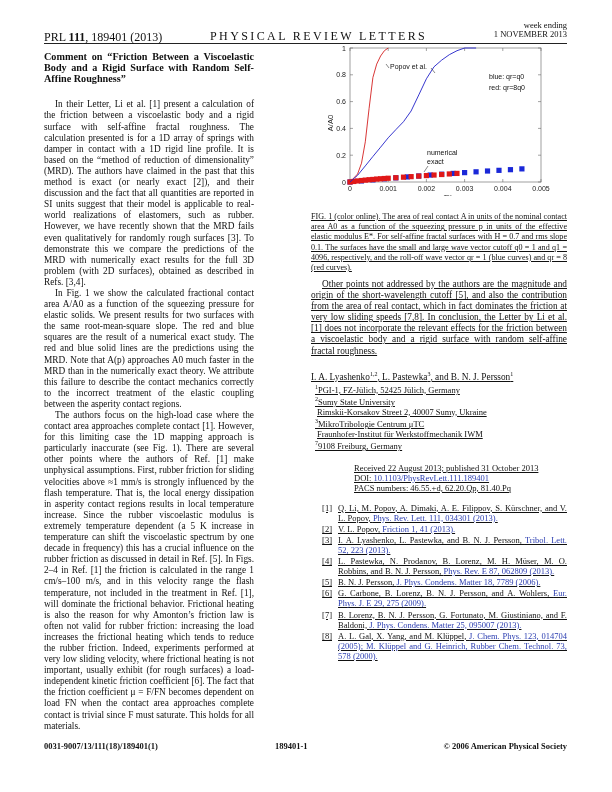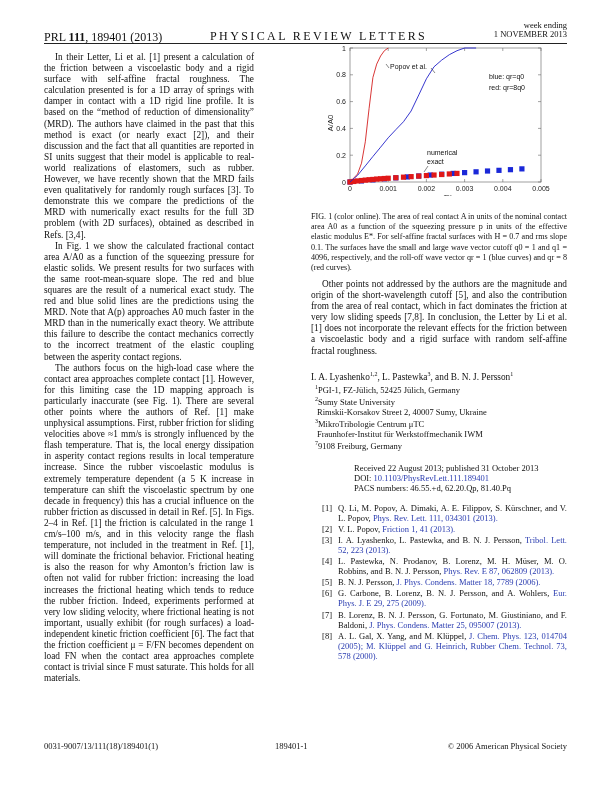--- a/index.html
+++ b/index.html
@@ -4,42 +4,43 @@
 <style>
   html,body{margin:0;padding:0;background:#fff;}
   body{width:612px;height:792px;position:relative;overflow:hidden;font-family:"Liberation Serif","DejaVu Serif",serif;color:#111;}
   .hdr{position:absolute;left:44px;top:26px;width:523px;height:17px;border-bottom:1.3px solid #222;}
   .hdr .l{position:absolute;left:0;top:4px;font-size:12px;}
   .hdr .c{position:absolute;left:166px;top:3px;font-size:12px;letter-spacing:2.4px;}
   .hdr .r{position:absolute;right:0;top:-5px;font-size:8.5px;text-align:right;line-height:9px;}
   .colL{position:absolute;left:44px;top:52px;width:210px;font-size:9.3px;line-height:11.1px;text-align:justify;}
   .colL .title{font-weight:bold;font-size:10.2px;line-height:10.8px;margin-bottom:15px;width:210px;}
   .para{text-indent:11px;margin:0;hyphens:auto;}
-  .colR{position:absolute;left:311px;width:256px;font-size:9.3px;line-height:11.1px;text-align:justify;}
+  .colR{position:absolute;left:311px;width:256px;font-size:9.3px;line-height:11.1px;text-align:justify;text-decoration:underline;}
   .blue{color:#2a3cb0;}
   .cap{font-size:8.1px;line-height:10.2px;}
   .authors{font-size:9.3px;line-height:11px;text-align:left;}
   .aff{font-size:8.5px;line-height:9.6px;padding-left:6px;text-align:left;}
   .refs{font-size:8.5px;line-height:10.1px;}
   .ref{display:flex;margin-bottom:1px;}
   .ref .n{width:21px;flex:none;text-align:right;padding-right:6px;}
   .ref .t{flex:1;text-align:justify;}
-  .foot{position:absolute;top:741px;font-size:8.5px;}
+  .foot{position:absolute;top:741px;font-size:8.5px;font-weight:bold;}
   svg text{font-family:"Liberation Sans","DejaVu Sans",sans-serif;}
 </style>
 </head>
 <body>
 
 <div class="hdr">
   <span class="l"><span>PRL</span> <b>111</b><span>, 189401 (2013)</span></span>
   <span class="c">PHYSICAL REVIEW LETTERS</span>
   <span class="r"><span>week ending</span><br><span>1 NOVEMBER 2013</span></span>
 </div>
 
 <div class="colL">
+  <div class="title">Comment on “Friction Between a Viscoelastic Body and a Rigid Surface with Random Self-Affine Roughness”</div>
   <p class="para">In their Letter, Li et al. [1] present a calculation of the friction between a viscoelastic body and a rigid surface with self-affine fractal roughness. The calculation presented is for a 1D array of springs with damper in contact with a 1D rigid line profile. It is based on the “method of reduction of dimensionality” (MRD). The authors have claimed in the past that this method is exact (or nearly exact [2]), and their discussion and the fact that all quantities are reported in SI units suggest that their model is applicable to real-world realizations of elastomers, such as rubber. However, we have recently shown that the MRD fails even qualitatively for randomly rough surfaces [3]. To demonstrate this we compare the predictions of the MRD with numerically exact results for the full 3D problem (with 2D surfaces), obtained as described in Refs. [3,4].</p>
   <p class="para">In Fig. 1 we show the calculated fractional contact area A/A0 as a function of the squeezing pressure for elastic solids. We present results for two surfaces with the same root-mean-square slope. The red and blue squares are the result of a numerical exact study. The red and blue solid lines are the predictions using the MRD. Note that A(p) approaches A0 much faster in the MRD than in the numerically exact theory. We attribute this failure to describe the contact mechanics correctly to the incorrect treatment of the elastic coupling between the asperity contact regions.</p>
   <p class="para">The authors focus on the high-load case where the contact area approaches complete contact [1]. However, for this limiting case the 1D mapping approach is particularly inaccurate (see Fig. 1). There are several other points where the authors of Ref. [1] make unphysical assumptions. First, rubber friction for sliding velocities above ≈1 mm/s is strongly influenced by the flash temperature. That is, the local energy dissipation in asperity contact regions results in local temperature increase. Since the rubber viscoelastic modulus is extremely temperature dependent (a 5 K increase in temperature can shift the viscoelastic spectrum by one decade in frequency) this has a crucial influence on the rubber friction as discussed in detail in Ref. [5]. In Figs. 2–4 in Ref. [1] the friction is calculated in the range 1 cm/s–100 m/s, and in this velocity range the flash temperature, not included in the treatment in Ref. [1], will dominate the frictional behavior. Frictional heating is also the reason for why Amonton’s friction law is often not valid for rubber friction: increasing the load increases the frictional heating which tends to reduce the rubber friction. Indeed, experiments performed at very low sliding velocity, where frictional heating is not important, usually exhibit (for rough surfaces) a load-independent kinetic friction coefficient [6]. The fact that the friction coefficient μ = F/FN becomes dependent on load FN when the contact area approaches complete contact is trivial since F must saturate. This holds for all materials.</p>
 </div>
 
 <svg style="position:absolute;left:318px;top:44px;" width="248" height="152" viewBox="318 44 248 152">
   <g id="chart-root">
       <rect x="350" y="48" width="191" height="134" fill="#fff" stroke="#888" stroke-width="0.8"></rect>
       <line x1="350" y1="182" x2="350" y2="179" stroke="#666" stroke-width="0.6"></line>
       <line x1="350" y1="48" x2="350" y2="51" stroke="#666" stroke-width="0.6"></line>

